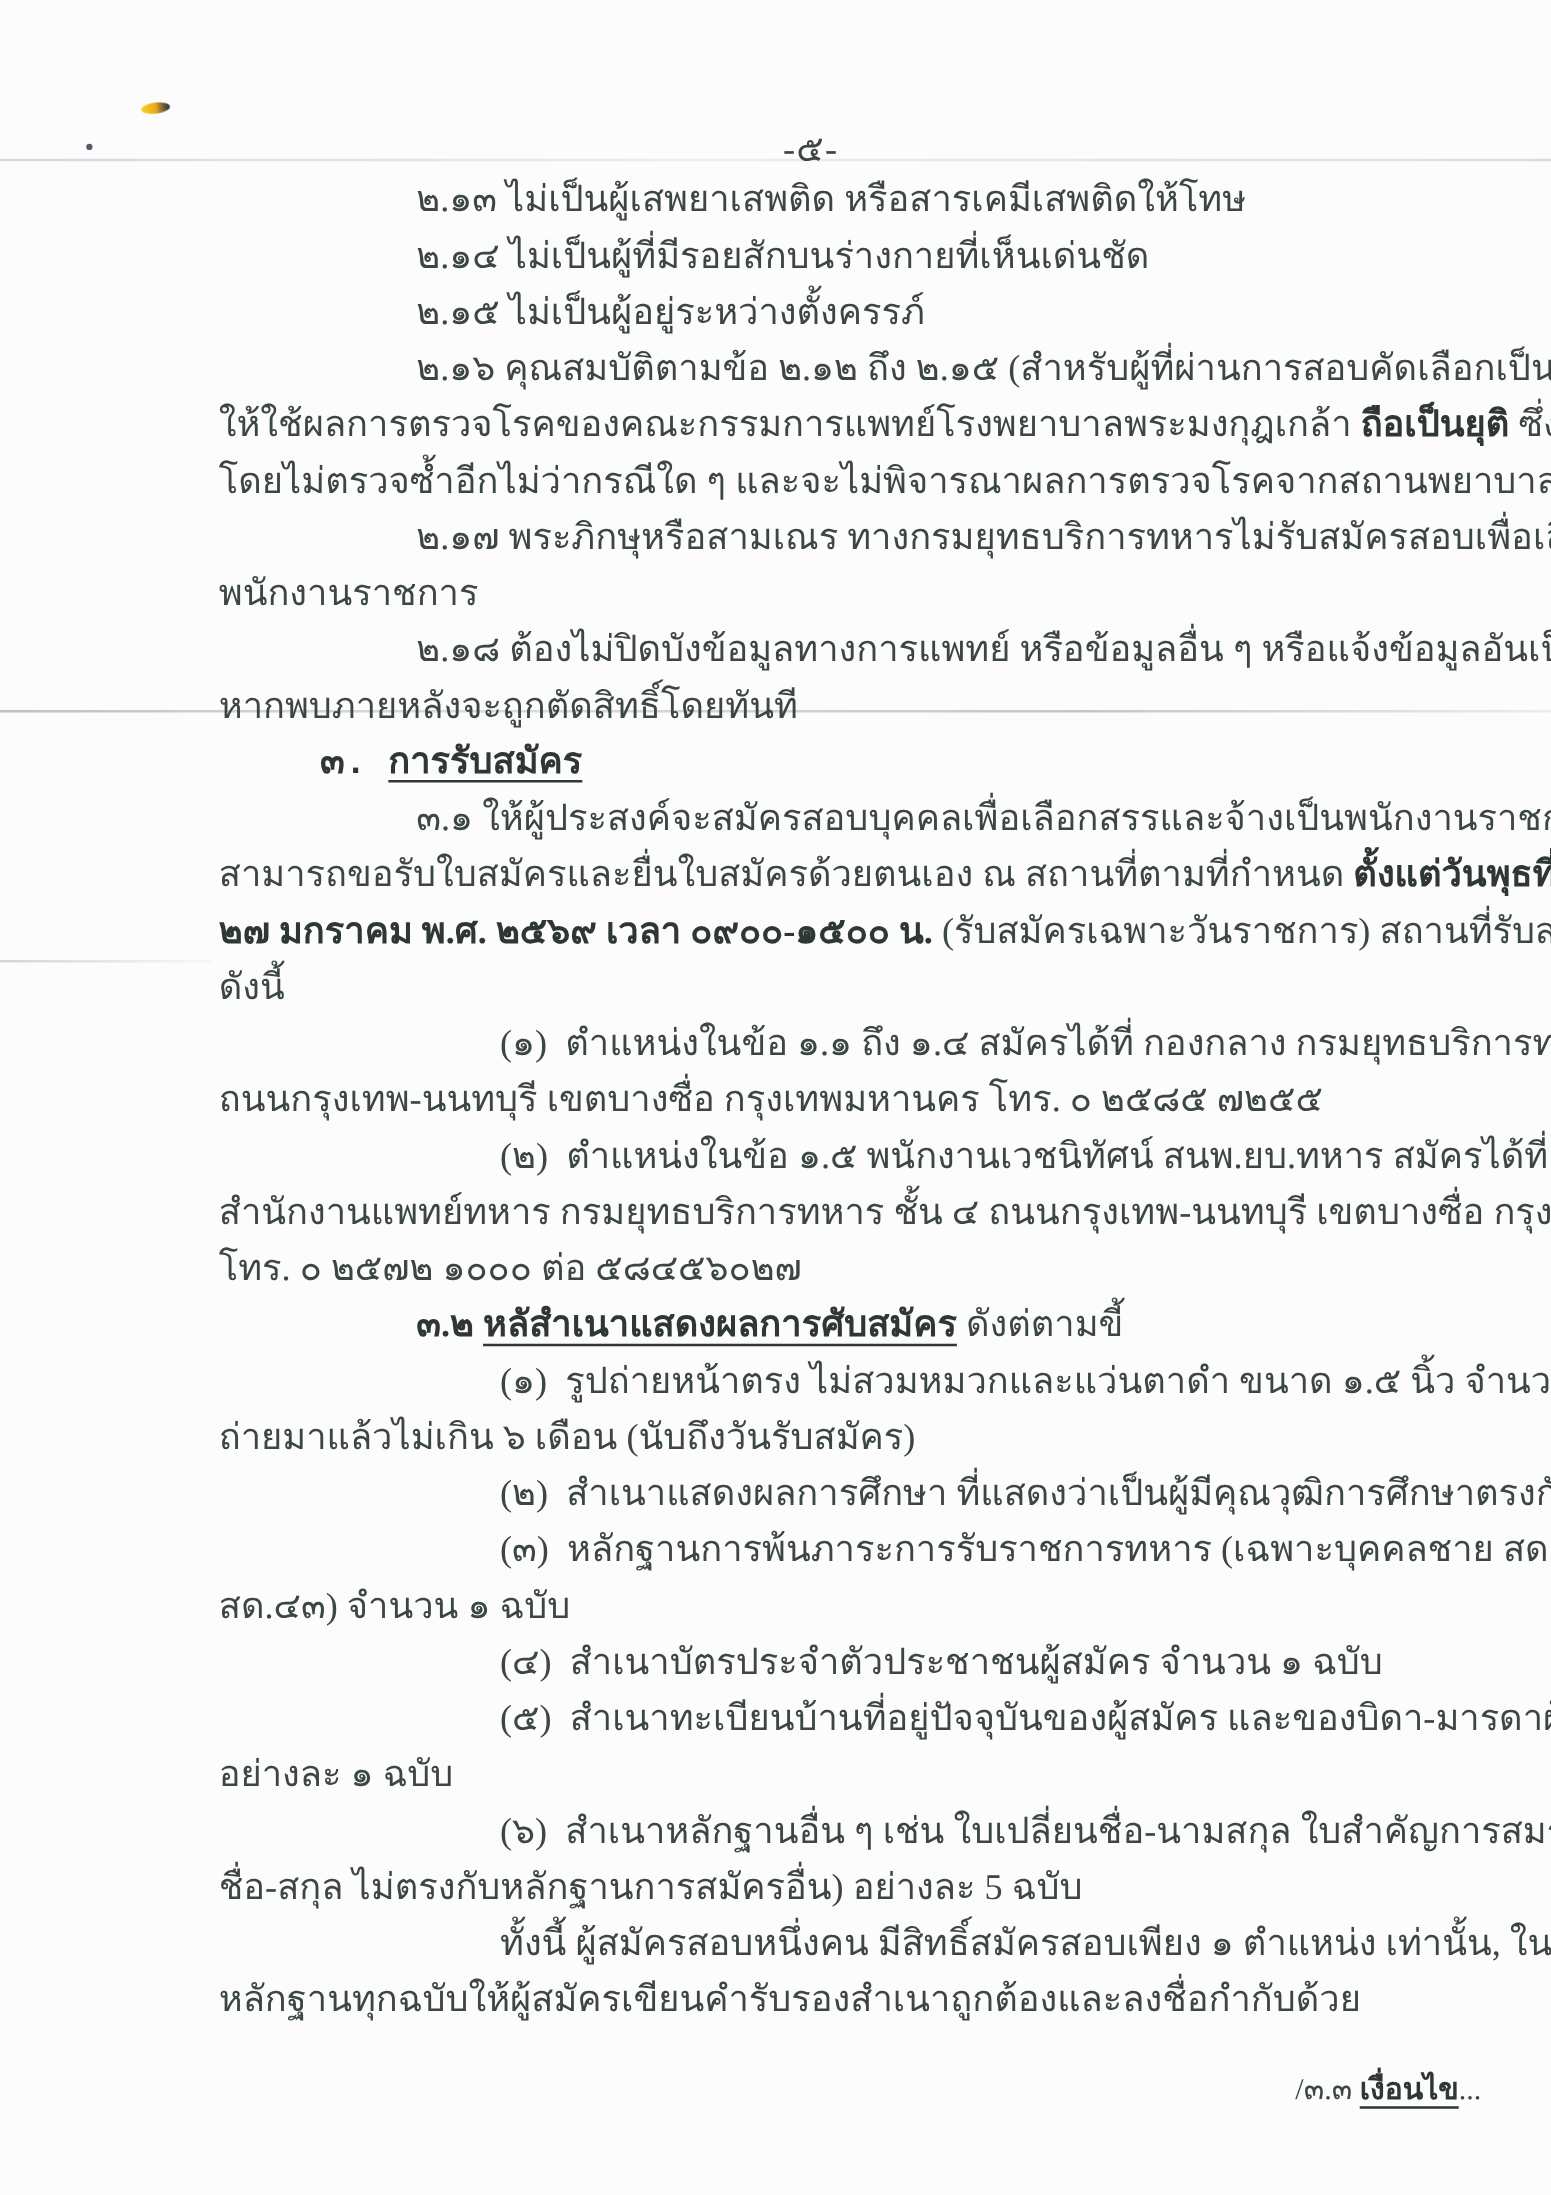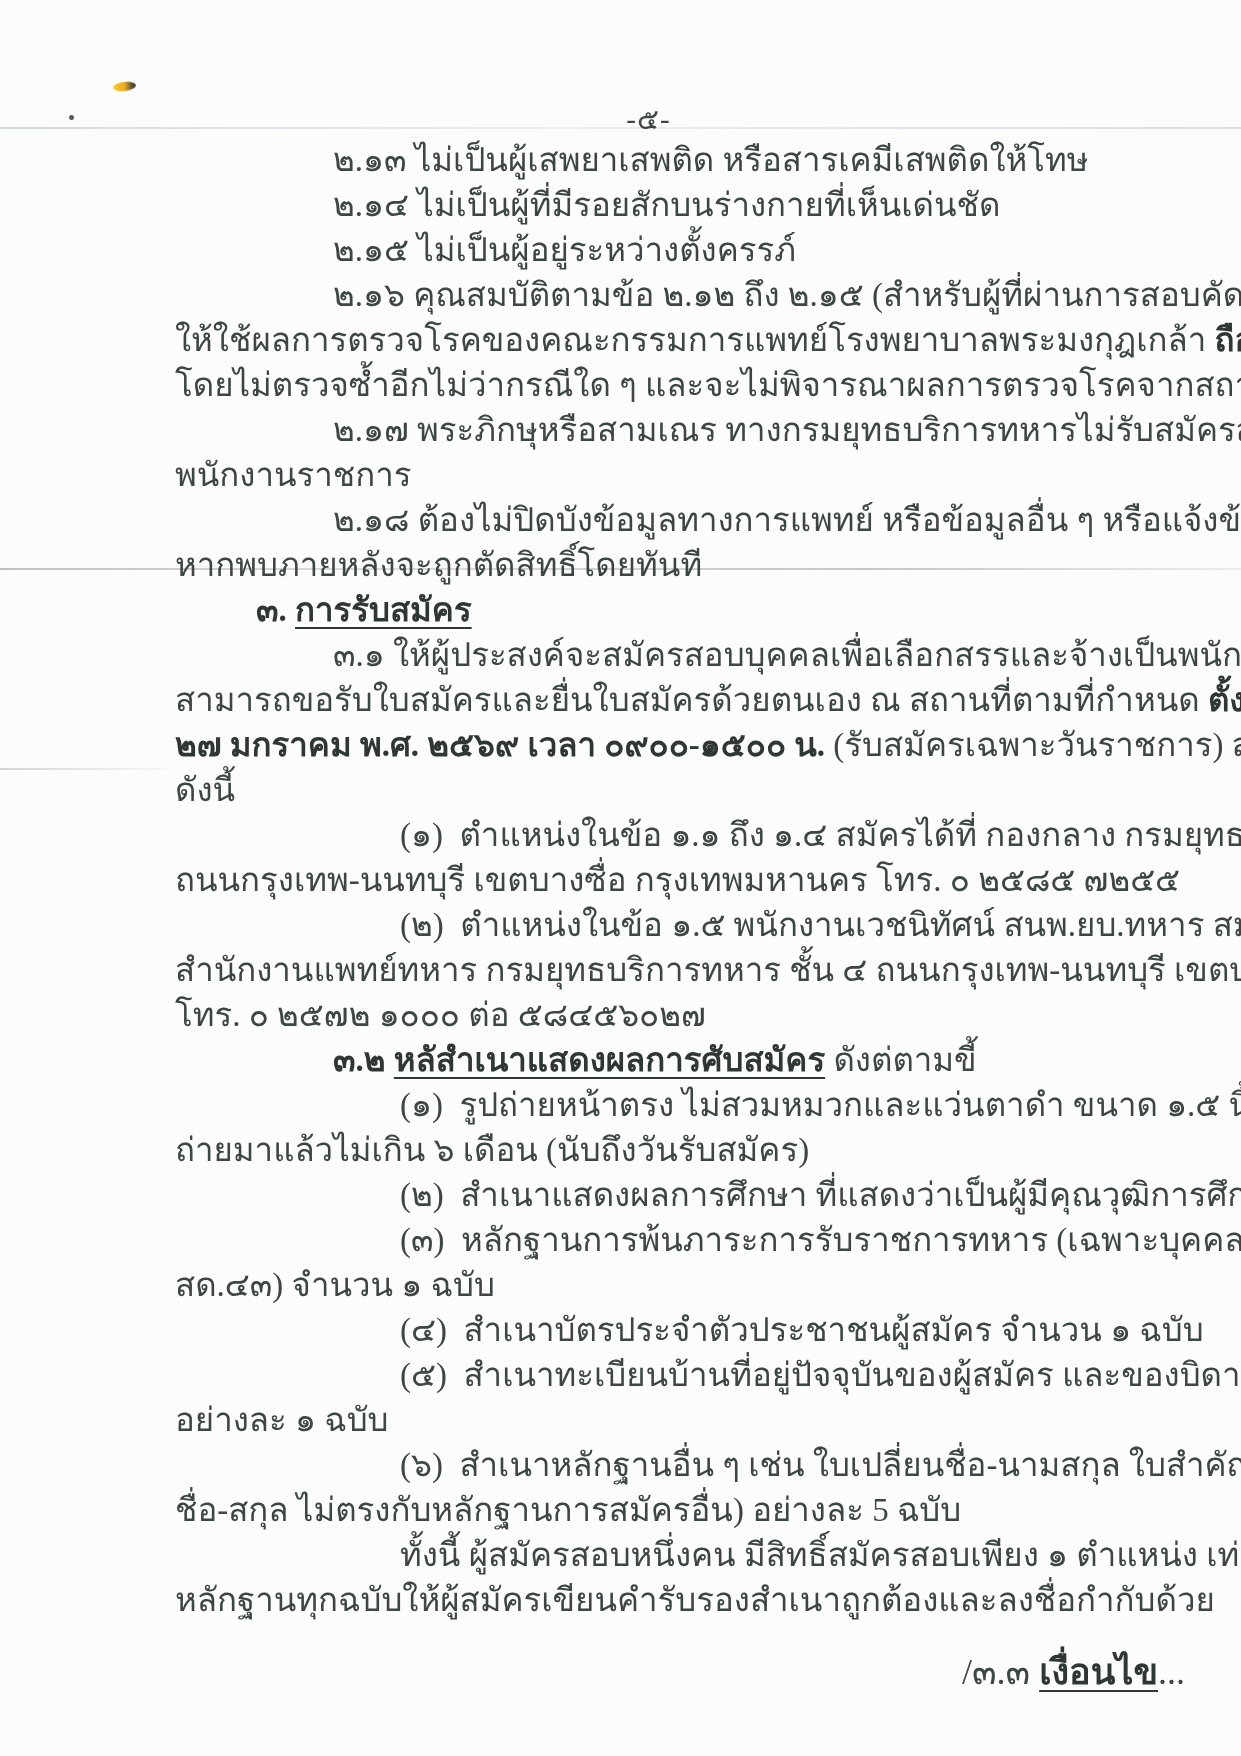--- a/index.html
+++ b/index.html
@@ -37,32 +37,32 @@
     border-radius:50%; background:#565c61; filter:blur(.5px);
   }
   .page-number {
     position:absolute; top:96px; left:0; width:100%;
     box-sizing:border-box; padding-left:56px;
     text-align:center; font-size:29px; letter-spacing:1px;
   }
   .text-block {
     position:absolute; top:138px; left:0; right:0;
     box-sizing:border-box; padding:0 108px 0 175px;
-    font-size:33px; line-height:45px;
+    font-size:29px; line-height:45px;
   }
   .ln { height:45px; white-space:pre; overflow:visible; }
-  .i1 { padding-left:81px; }
+  .i1 { padding-left:81px;font-family:Liberation Mono, monospace; }
   .i2 { padding-left:158px; }
   .i3 { padding-left:225px; }
   .sb { font-weight:bold; color:#2e3731;margin-top:12px; }
   .u .sb { text-decoration:underline; text-underline-offset:6px; text-decoration-thickness:2px; }
   .lb .sp-lead { font-weight:bold; color:#2e3731; }
   .doc-footer {
     position:absolute; top:1650px; right:56px;
-    font-size:36px; line-height:45px; white-space:pre;
+    font-size:24px; line-height:45px; white-space:pre;
   }
   .doc-footer .u-link {
     font-weight:bold; color:#2e3731;
     text-decoration:underline; text-underline-offset:6px; text-decoration-thickness:2px;
   }
 </style>
 </head>
 <body>
 
 <div class="page">

